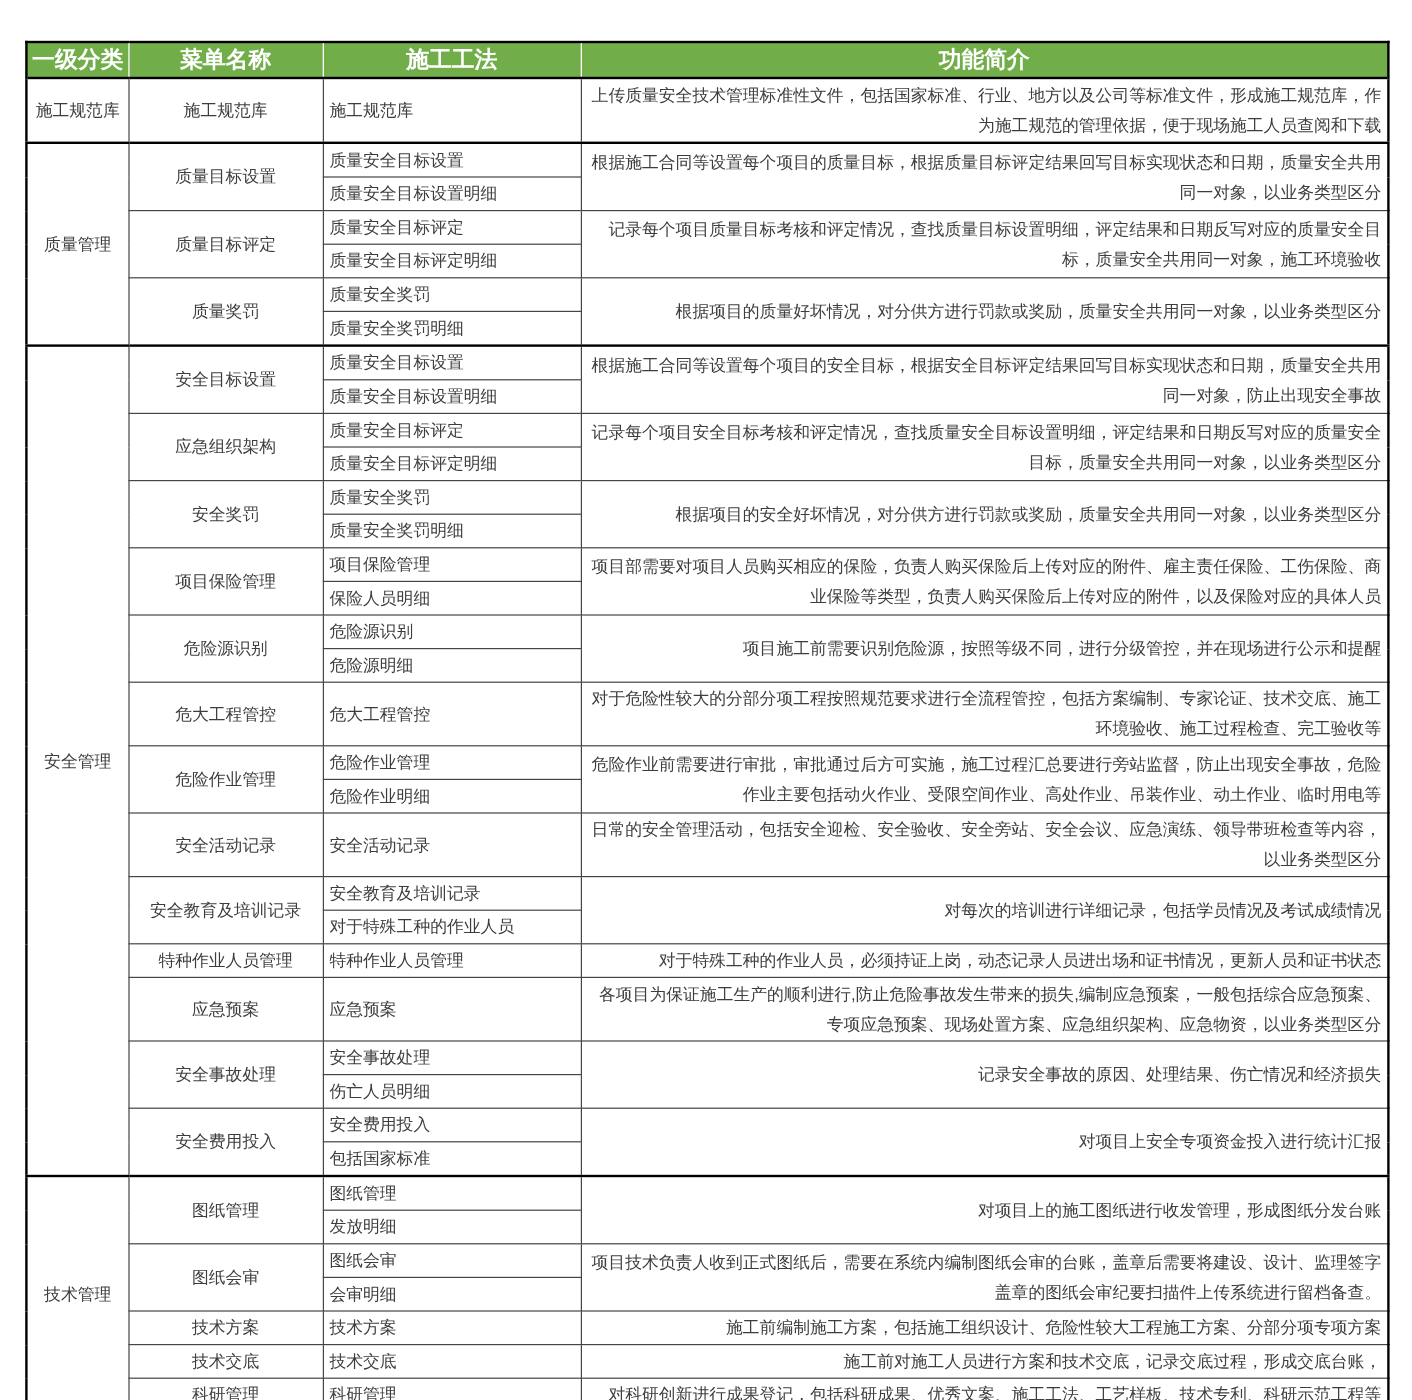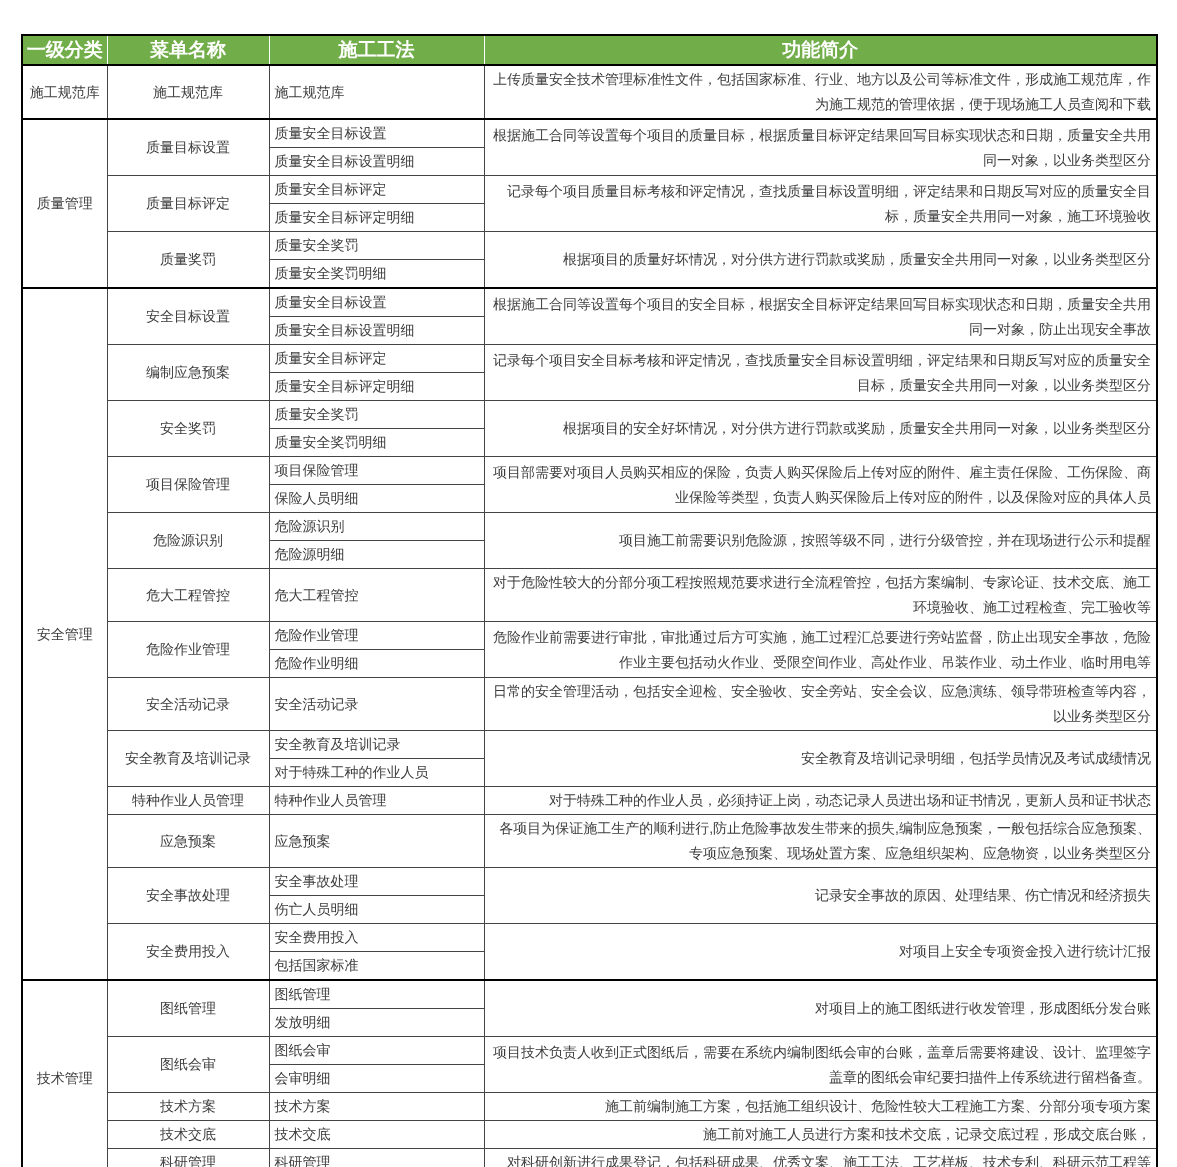--- a/index.html
+++ b/index.html
@@ -125,21 +125,21 @@
           <tr class="section-start">
             <td class="category-cell" rowspan="22">安全管理</td>
             <td class="menu-cell" rowspan="2">安全目标设置</td>
             <td class="object-cell">质量安全目标设置</td>
             <td class="desc-cell" rowspan="2">根据施工合同等设置每个项目的安全目标，根据安全目标评定结果回写目标实现状态和日期，质量安全共用同一对象，防止出现安全事故</td>
           </tr>
           <tr>
             <td class="object-cell">质量安全目标设置明细</td>
           </tr>
           <tr>
-            <td class="menu-cell" rowspan="2">编制应急预案</td>
+            <td class="menu-cell" rowspan="2">应急组织架构</td>
             <td class="object-cell">质量安全目标评定</td>
             <td class="desc-cell" rowspan="2">记录每个项目安全目标考核和评定情况，查找质量安全目标设置明细，评定结果和日期反写对应的质量安全目标，质量安全共用同一对象，以业务类型区分</td>
           </tr>
           <tr>
             <td class="object-cell">质量安全目标评定明细</td>
           </tr>
           <tr>
             <td class="menu-cell" rowspan="2">安全奖罚</td>
             <td class="object-cell">质量安全奖罚</td>
             <td class="desc-cell" rowspan="2">根据项目的安全好坏情况，对分供方进行罚款或奖励，质量安全共用同一对象，以业务类型区分</td>
@@ -177,21 +177,21 @@
             <td class="object-cell">危险作业明细</td>
           </tr>
           <tr>
             <td class="menu-cell">安全活动记录</td>
             <td class="object-cell">安全活动记录</td>
             <td class="desc-cell">日常的安全管理活动，包括安全迎检、安全验收、安全旁站、安全会议、应急演练、领导带班检查等内容，以业务类型区分</td>
           </tr>
           <tr>
             <td class="menu-cell" rowspan="2">安全教育及培训记录</td>
             <td class="object-cell">安全教育及培训记录</td>
-            <td class="desc-cell" rowspan="2">安全教育及培训记录明细，包括学员情况及考试成绩情况</td>
+            <td class="desc-cell" rowspan="2">对每次的培训进行详细记录，包括学员情况及考试成绩情况</td>
           </tr>
           <tr>
             <td class="object-cell">对于特殊工种的作业人员</td>
           </tr>
           <tr>
             <td class="menu-cell">特种作业人员管理</td>
             <td class="object-cell">特种作业人员管理</td>
             <td class="desc-cell">对于特殊工种的作业人员，必须持证上岗，动态记录人员进出场和证书情况，更新人员和证书状态</td>
           </tr>
           <tr>

